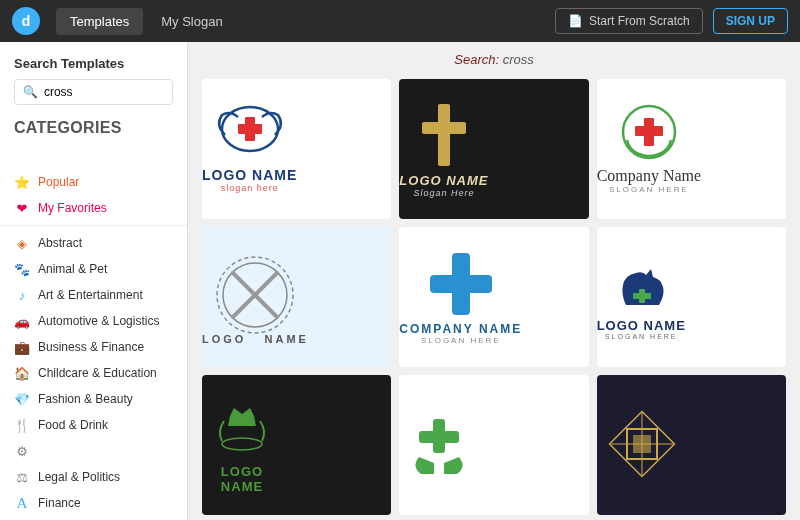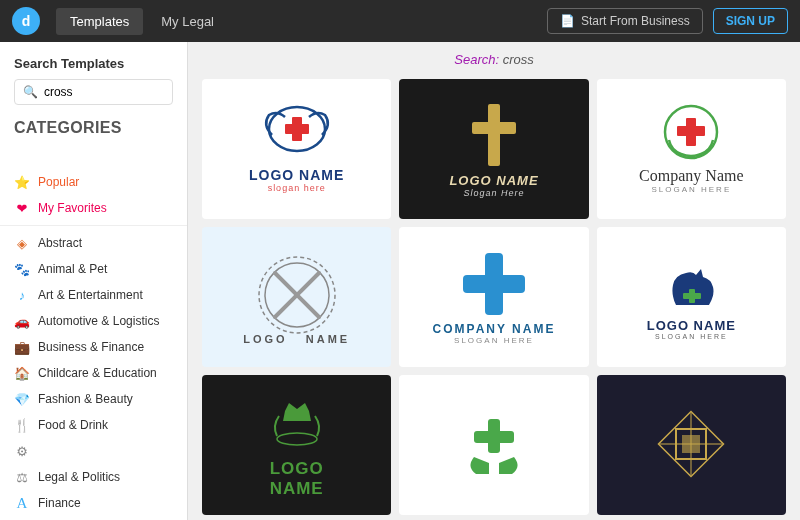--- a/index.html
+++ b/index.html
@@ -68,58 +68,58 @@
       display: flex; align-items: center; gap: 8px;
       padding: 5px 14px; cursor: pointer; font-size: 12px; color: #333;
     }
     .cat-item.popular { color: #f05a28; font-weight: 500; }
     .cat-item.favorites { color: #e05; font-weight: 500; }
     .cat-icon { width: 16px; height: 16px; display: flex; align-items: center; justify-content: center; font-size: 13px; flex-shrink: 0; }
 
     
     .content { flex: 1; overflow-y: auto; padding: 10px 14px; background: #f0f0f0; }
     .search-label { text-align: center; font-size: 13px; color: #888; margin-bottom: 12px; }
-    .search-label span { color: #a21caf; font-style: italic; }
+    .search-label span { color: #7f1d1d; font-style: italic; }
     .grid { display: grid; grid-template-columns: repeat(3, 1fr); gap: 8px; }
     .logo-card {
       background: white; border-radius: 4px; overflow: hidden;
-      display: flex; align-items: center; justify-content: center;
+      display: flex; align-items: center; justify-content: flex-start;
       height: 140px; cursor: pointer; position: relative;
     }
     .logo-card.dark { background: #1a1a1a; }
     .logo-card.light-blue { background: #e8f4fd; }
     .logo-card.dark-navy { background: #1c1c2e; }
 
     
     .logo-inner { text-align: center; }
     .logo-name { font-size: 14px; font-weight: 900; color: #1a3a7a; letter-spacing: 1px; line-height: 1.1; }
     .logo-slogan { font-size: 9px; color: #e05050; letter-spacing: 1px; }
     .logo-name-white { font-size: 13px; font-weight: bold; color: #e8d9b0; letter-spacing: 1px; font-style: italic; }
     .logo-slogan-white { font-size: 9px; color: #ccc; letter-spacing: 1px; font-style: italic; }
     .logo-name-script { font-size: 16px; color: #333; font-family: Georgia, serif; }
     .logo-slogan-upper { font-size: 8px; color: #888; letter-spacing: 2px; text-transform: uppercase; }
     .logo-name-teal { font-size: 12px; font-weight: 900; color: #1a6090; letter-spacing: 2px; }
     .logo-name-blue-dark { font-size: 13px; font-weight: 900; color: #1a3060; letter-spacing: 1px; }
-    .logo-name-green { font-size: 17px; font-weight: 700; color: #4a9a3a; letter-spacing: 1px; }
+    .logo-name-green { font-size: 13px; font-weight: 700; color: #4a9a3a; letter-spacing: 1px; }
   </style>
 </head>
 <body>
 
 <nav class="navbar">
   <div class="nav-logo">
     <span>d</span>
   </div>
   <div class="nav-tabs">
     <div class="nav-tab active">Templates</div>
-    <div class="nav-tab">My Legal</div>
+    <div class="nav-tab">My Slogan</div>
   </div>
   <div class="nav-right">
     <button class="start-scratch-btn">
       <span>📄</span>
-      <span>Start From Business</span>
+      <span>Start From Scratch</span>
     </button>
     <button class="signup-btn">SIGN UP</button>
   </div>
 </nav>
 
 <div class="main">
 
   <aside class="sidebar">
     <div class="sidebar-section">
       <div class="sidebar-title">Search Templates</div>

